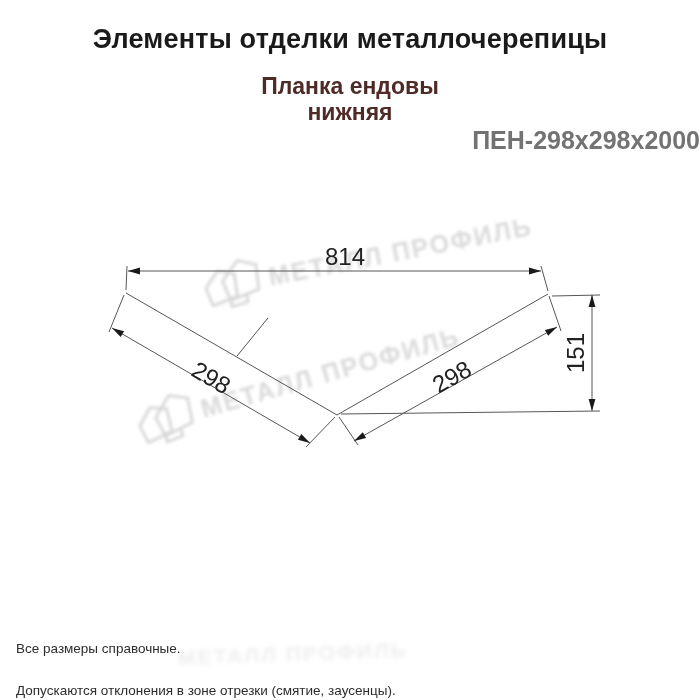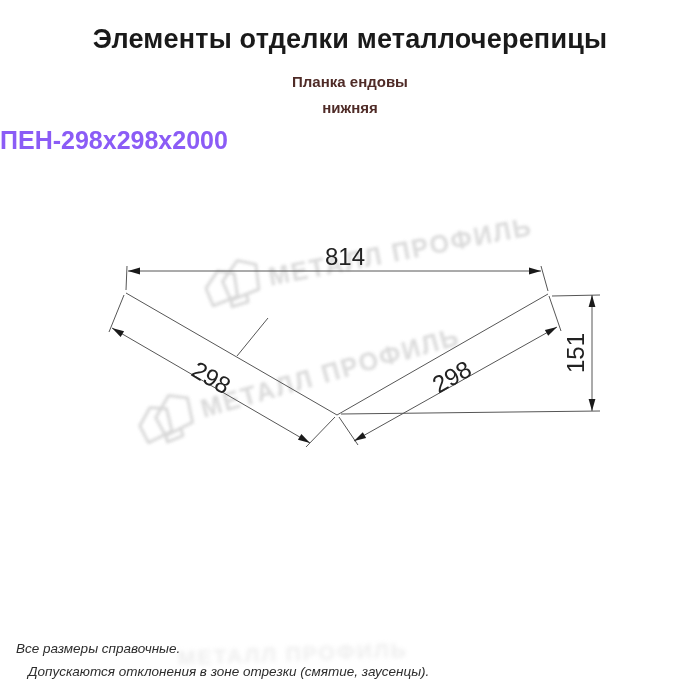--- a/index.html
+++ b/index.html
@@ -7,27 +7,27 @@
     position:relative;width:700px;height:700px;background:#ffffff;
     font-family:"Liberation Sans","DejaVu Sans",sans-serif;overflow:hidden;border-radius:7px;
   }
   
   .title{
     position:absolute;top:24px;left:0;width:100%;text-align:center;
     font-size:27px;font-weight:bold;color:#1a1a1a;letter-spacing:0.2px;
   }
   .subtitle-line{
     position:absolute;left:0;width:100%;text-align:center;
-    font-size:15px;font-weight:bold;color:#4f2b27;
+    font-size:23px;font-weight:bold;color:#4f2b27;
   }
   .sub1{top:73px;}
   .sub2{top:99px;}
   .product-code{
-    position:absolute;top:126px;left:0;width:100%;text-align:left;
-    font-size:25px;font-weight:bold;color:#8b5cf6;
+    position:absolute;top:126px;left:0;width:100%;text-align:right;
+    font-size:25px;font-weight:bold;color:#737373;
   }
   
   .wm{
     position:absolute;display:flex;align-items:center;gap:6px;
     filter:blur(1.4px);opacity:0.85;white-space:nowrap;pointer-events:none;
   }
   .wm-text{
     font-size:25px;font-weight:bold;letter-spacing:2px;color:#d4d4d4;
   }
   .wm1{left:202px;top:266px;transform:rotate(-11deg);transform-origin:0 50%;}
@@ -42,24 +42,24 @@
   .dim-514{left:345px;top:257px;transform:translate(-50%,-50%);}
   .dim-l298{left:211px;top:378px;transform:translate(-50%,-50%) rotate(30.3deg);}
   .dim-r298{left:452px;top:377px;transform:translate(-50%,-50%) rotate(-29.5deg);}
   .dim-151{left:576px;top:353px;transform:translate(-50%,-50%) rotate(-90deg);}
   .face-label{
     position:absolute;z-index:4;left:316px;top:303px;transform:translate(-50%,-50%);
     font-size:17px;color:#222;text-align:center;line-height:1.18;white-space:nowrap;
   }
   
   .footer-note{
-    position:absolute;left:16px;z-index:4;font-size:13.5px;color:#2d2d2d;font-style:italic;
+    position:absolute;left:16px;z-index:4;font-size:13.5px;color:#2d2d2d;
   }
   .note1{top:641px;}
-  .note2{top:664px;margin-left:12px;}
+  .note2{top:683px;}
 </style>
 </head>
 <body>
 
 <div class="page">
 
   <div class="title">Элементы отделки металлочерепицы</div>
   <div class="subtitle-line sub1">Планка ендовы</div>
   <div class="subtitle-line sub2">нижняя</div>
   <div class="product-code">ПЕН-298х298х2000</div>

